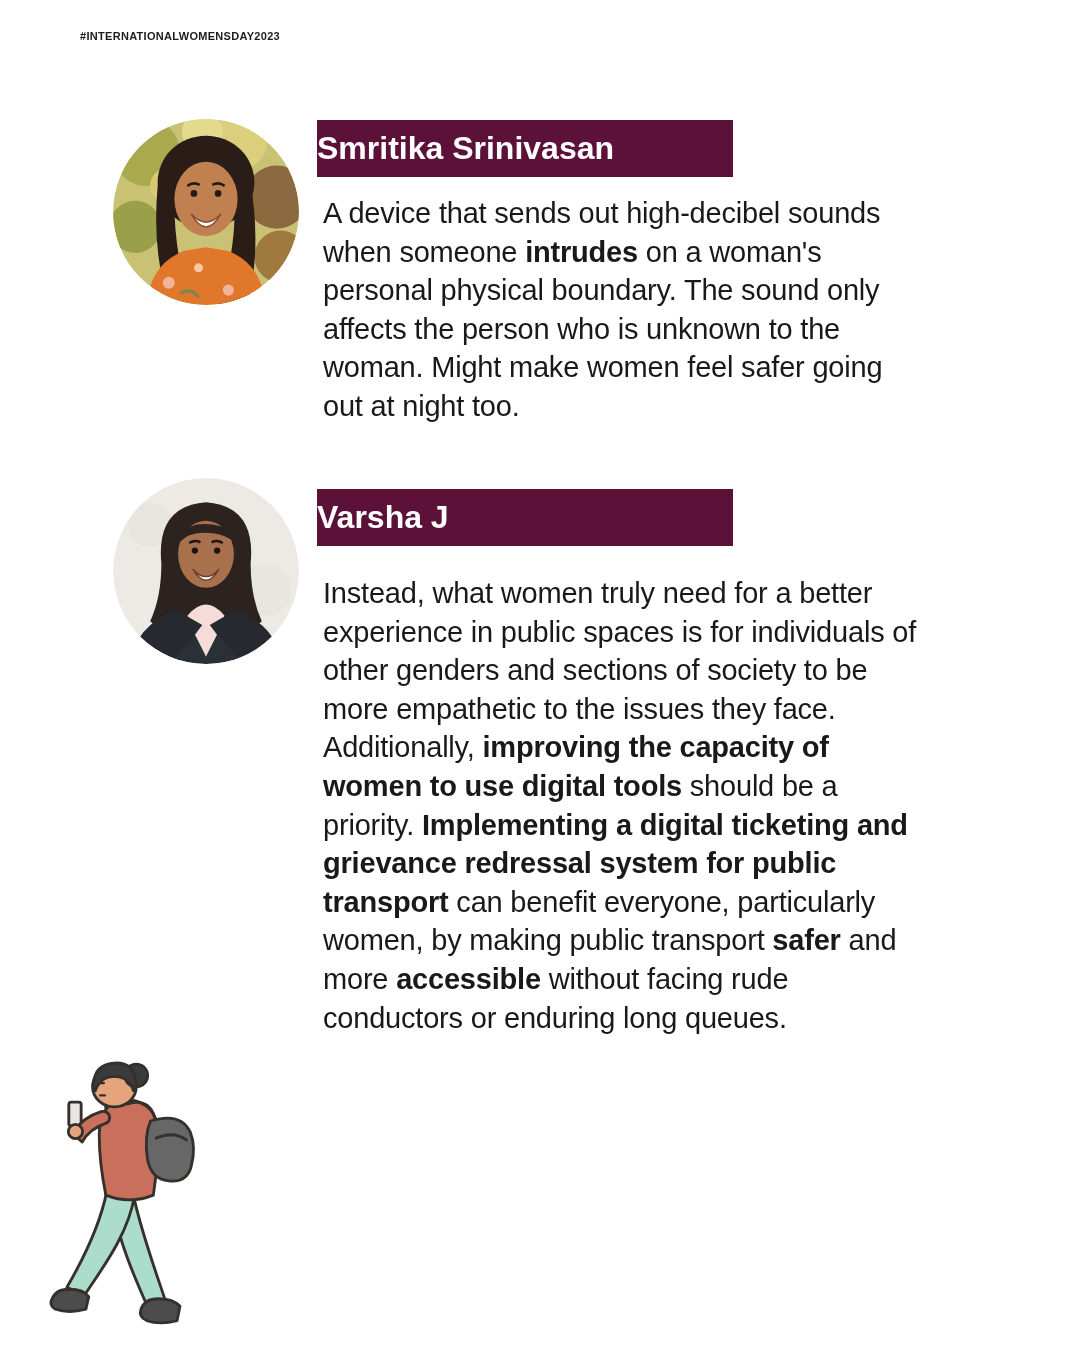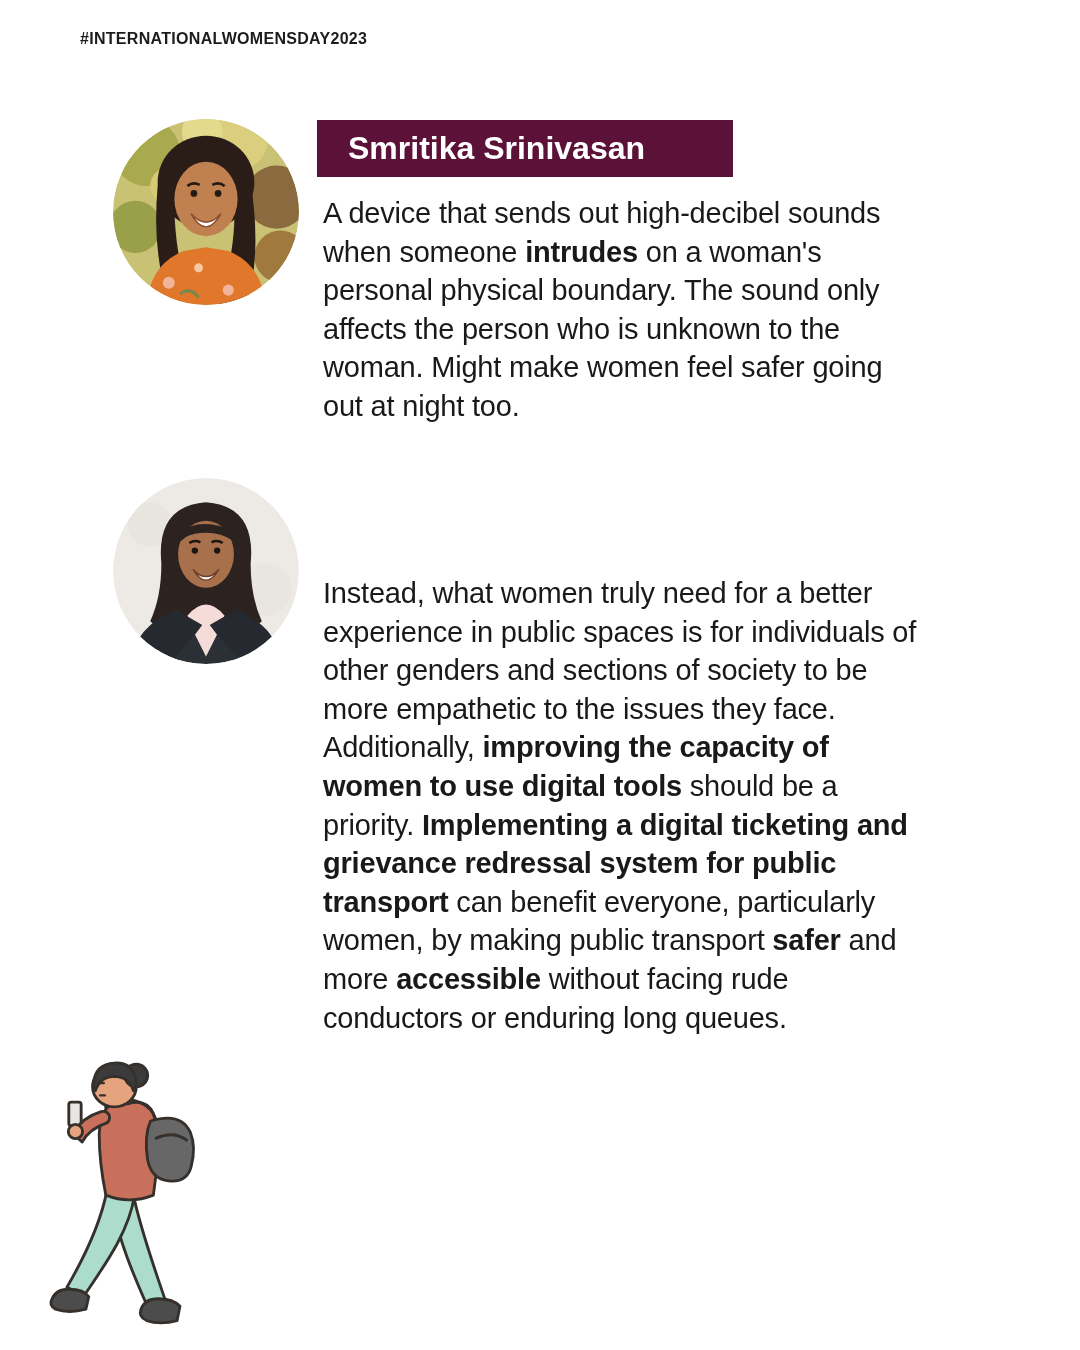--- a/index.html
+++ b/index.html
@@ -2,32 +2,32 @@
 <html style="--banner-bg: #5C1238; --banner-fg: #FFFFFF; --page-bg: #FFFFFF;"><head>
 <meta charset="utf-8">
 <style>
   html,body{margin:0;padding:0;background:#ffffff;}
   .page{
     position:relative;width:1080px;height:1350px;background:var(--page-bg,#fff);
     font-family:"Liberation Sans",sans-serif;overflow:hidden;color:#1a1a1a;
   }
   .hashtag{
     position:absolute;left:80px;top:30px;
-    font-size:16px;font-weight:700;letter-spacing:.3px;color:#1c1c1c;
+    font-size:11px;font-weight:700;letter-spacing:.3px;color:#1c1c1c;
   }
   .avatar{
     position:absolute;width:186px;height:186px;border-radius:50%;overflow:hidden;
   }
   .avatar svg{display:block;width:100%;height:100%;}
   .avatar-1{left:113px;top:119px;}
   .avatar-2{left:113px;top:478px;}
   .banner{
     position:absolute;left:317px;width:416px;height:57px;
     background:var(--banner-bg,#5C1238);color:var(--banner-fg,#fff);
-    font-size:32px;font-weight:700;line-height:57px;padding-left:31px;
+    font-size:32px;font-weight:700;line-height:57px;padding-left:0;
     box-sizing:border-box;white-space:nowrap;
   }
   .banner-1{top:120px;}
   .banner-2{top:489px;}
   .textcol{
     position:absolute;left:323px;width:614px;
     font-size:29px;line-height:38.6px;letter-spacing:-.2px;color:#191919;
   }
   .textcol p{margin:0 15px 39px 0;}
   .textcol p:last-child{margin-bottom:0;}
@@ -108,20 +108,23 @@
         <path d="M53,34.6 Q56,33 59,35" stroke="#1d1512" stroke-width="1.3" fill="none"></path>
         <path d="M43,49 Q50,57 57,49 Q50,61 43,49 Z" fill="#ffffff" stroke="#6e3f28" stroke-width="0.8"></path>
         <path d="M40,74 L50,96 L60,74 Q55,68 50,68 Q45,68 40,74 Z" fill="#f5dcd8"></path>
         <path d="M10,100 Q11,80 34,71 L48,79 Q38,92 34,100 Z" fill="#262a30"></path>
         <path d="M90,100 Q89,80 66,71 L52,79 Q62,92 66,100 Z" fill="#262a30"></path>
         <path d="M30,100 L44,84 L50,96 L56,84 L70,100 Z" fill="#2b2f36"></path>
       </g>
     </svg>
   </div>
 
+  <div class="banner banner-2">
+    <span>Varsha J</span>
+  </div>
 
   <div class="textcol text-2">
     <p><span class="seg">Instead, what women truly need for a better experience in public spaces is for individuals of other genders and sections of society to be more empathetic to the issues they face. Additionally, </span><span class="seg-bold">improving the capacity of women to use digital tools</span><span class="seg"> should be a priority. </span><span class="seg-bold">Implementing a digital ticketing and grievance redressal system for public transport</span><span class="seg"> can benefit everyone, particularly women, by making public transport </span><span class="seg-bold">safer</span><span class="seg"> and more </span><span class="seg-bold">accessible</span><span class="seg"> without facing rude conductors or enduring long queues.</span></p>
   </div>
 
   <div class="illustration">
     <svg viewBox="0 0 240 310" aria-hidden="true">
       <g stroke="#35302c" stroke-width="3" stroke-linejoin="round" stroke-linecap="round">
 
         <rect x="24" y="54" width="13" height="25" rx="2.5" fill="#e8e6e2"></rect>

